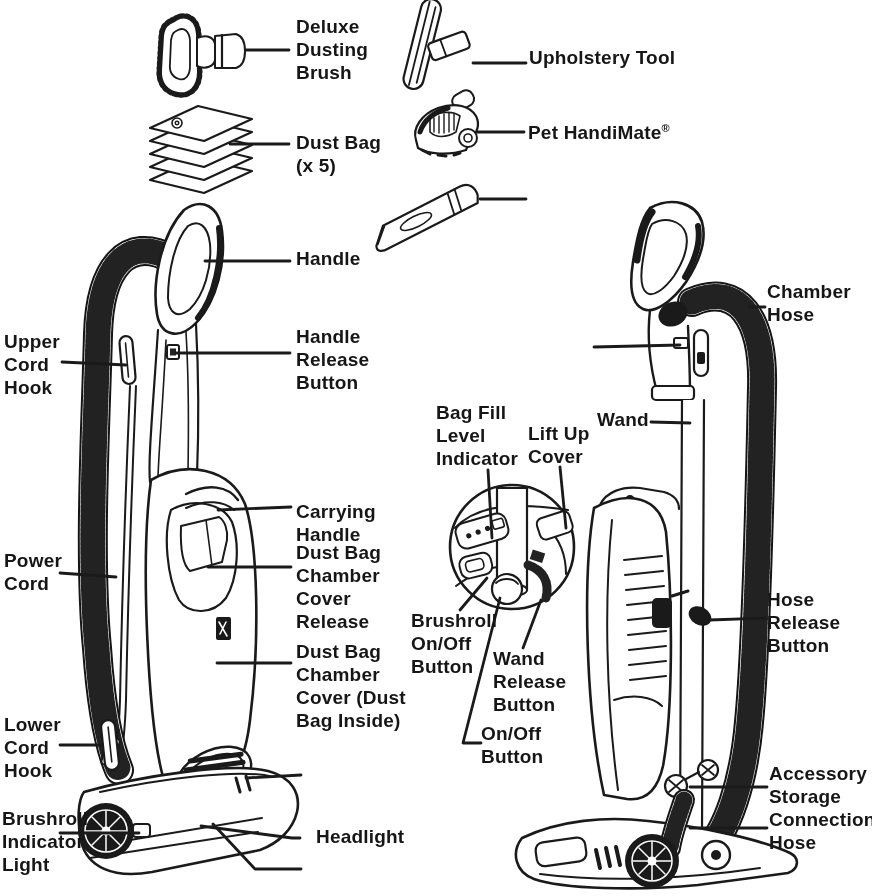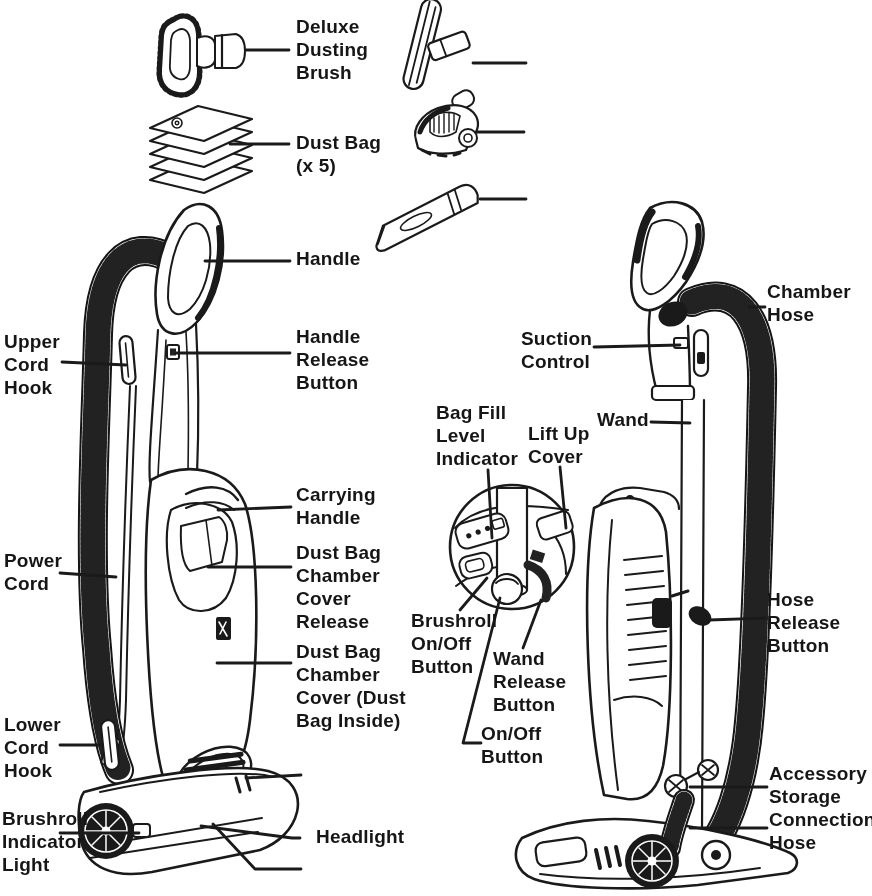--- a/index.html
+++ b/index.html
@@ -302,32 +302,34 @@
     <line x1="709" y1="620" x2="765" y2="618"></line>
     <line x1="690" y1="787" x2="767" y2="787"></line>
     <line x1="690" y1="828" x2="767" y2="828"></line>
   </g>
 </g>
 </svg>
 
 <div class="label" style="left:296px;top:15px">Deluxe
 Dusting
 Brush</div>
+<div class="label" style="left:529px;top:46px">Upholstery Tool</div>
 <div class="label" style="left:296px;top:131px">Dust Bag
 (x 5)</div>
+<div class="label" style="left:528px;top:117px"><span>Pet HandiMate</span><sup>®</sup></div>
 <div class="label" style="left:296px;top:247px">Handle</div>
 <div class="label" style="left:296px;top:325px">Handle
 Release
 Button</div>
 <div class="label" style="left:4px;top:330px">Upper
 Cord
 Hook</div>
 <div class="label" style="left:4px;top:549px">Power
 Cord</div>
-<div class="label" style="left:296px;top:483px">Carrying
+<div class="label" style="left:296px;top:500px">Carrying
 Handle</div>
 <div class="label" style="left:296px;top:541px">Dust Bag
 Chamber
 Cover
 Release</div>
 <div class="label" style="left:296px;top:640px">Dust Bag
 Chamber
 Cover (Dust
 Bag Inside)</div>
 <div class="label" style="left:4px;top:713px">Lower
@@ -336,22 +338,20 @@
 <div class="label" style="left:2px;top:807px">Brushroll
 Indicator
 Light</div>
 <div class="label" style="left:316px;top:825px">Headlight</div>
 <div class="label" style="left:436px;top:401px">Bag Fill
 Level
 Indicator</div>
 <div class="label" style="left:528px;top:422px">Lift Up
 Cover</div>
 <div class="label" style="left:597px;top:408px">Wand</div>
-<div class="label" style="left:521px;top:327px">Suction
-Control</div>
 <div class="label" style="left:411px;top:609px">Brushroll
 On/Off
 Button</div>
 <div class="label" style="left:493px;top:647px">Wand
 Release
 Button</div>
 <div class="label" style="left:481px;top:722px">On/Off
 Button</div>
 <div class="label" style="left:767px;top:280px">Chamber
 Hose</div>

